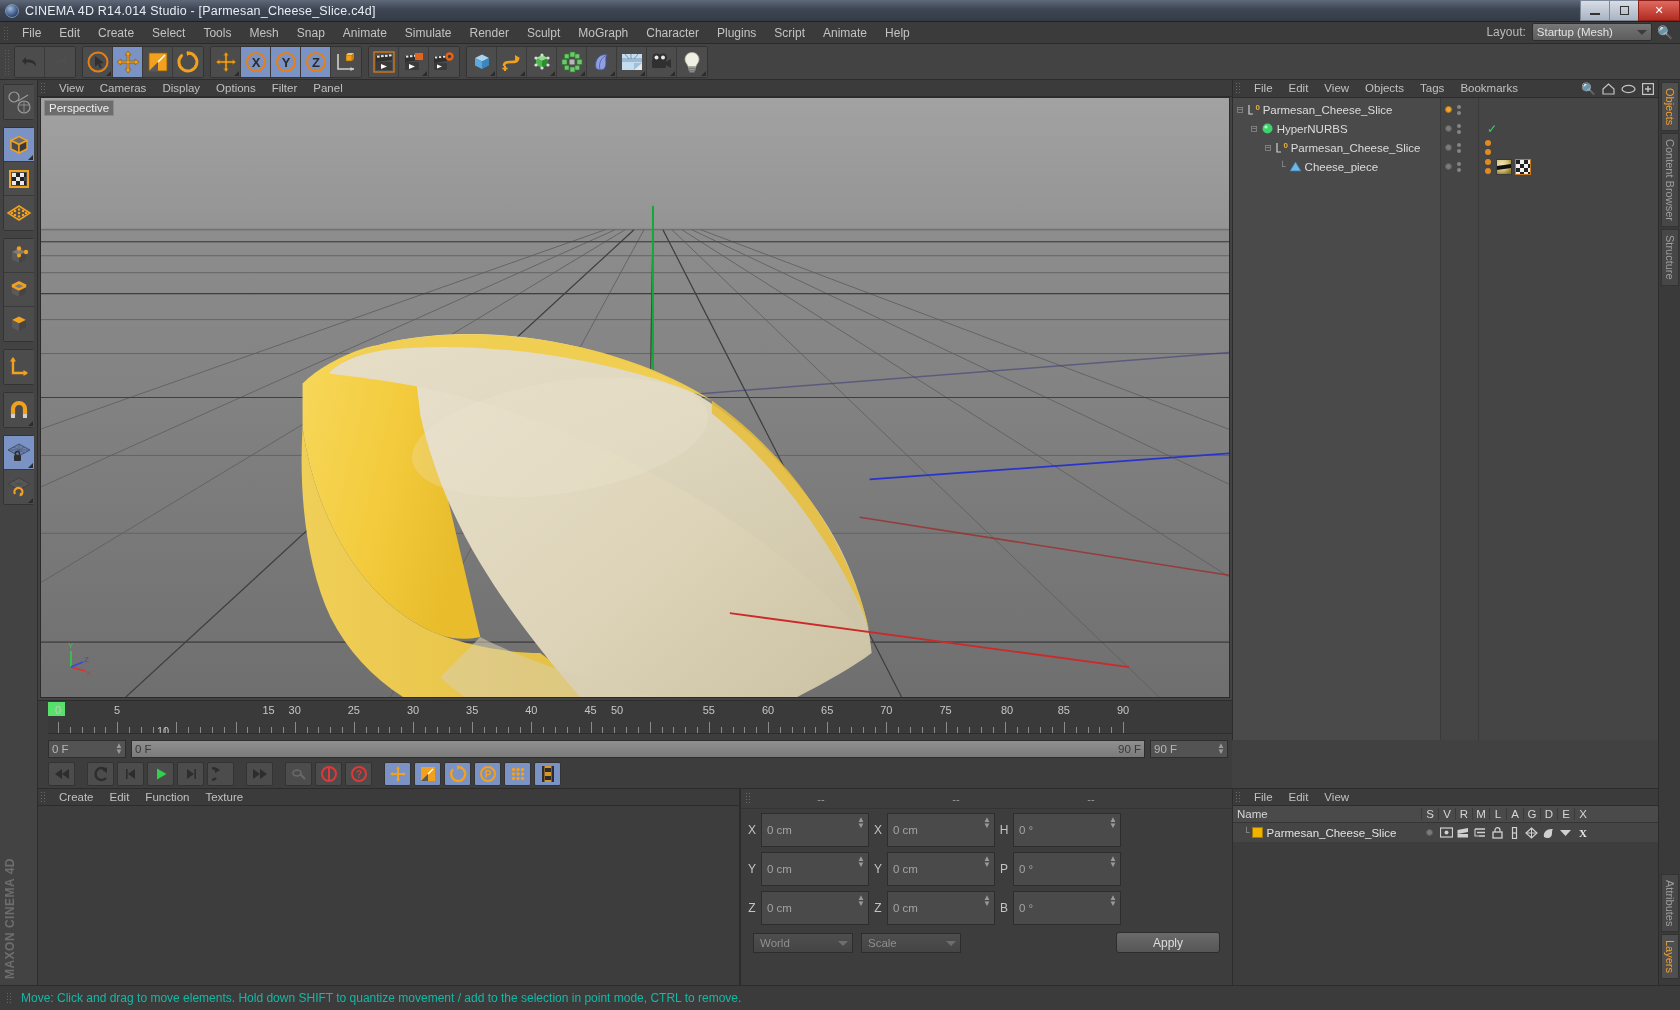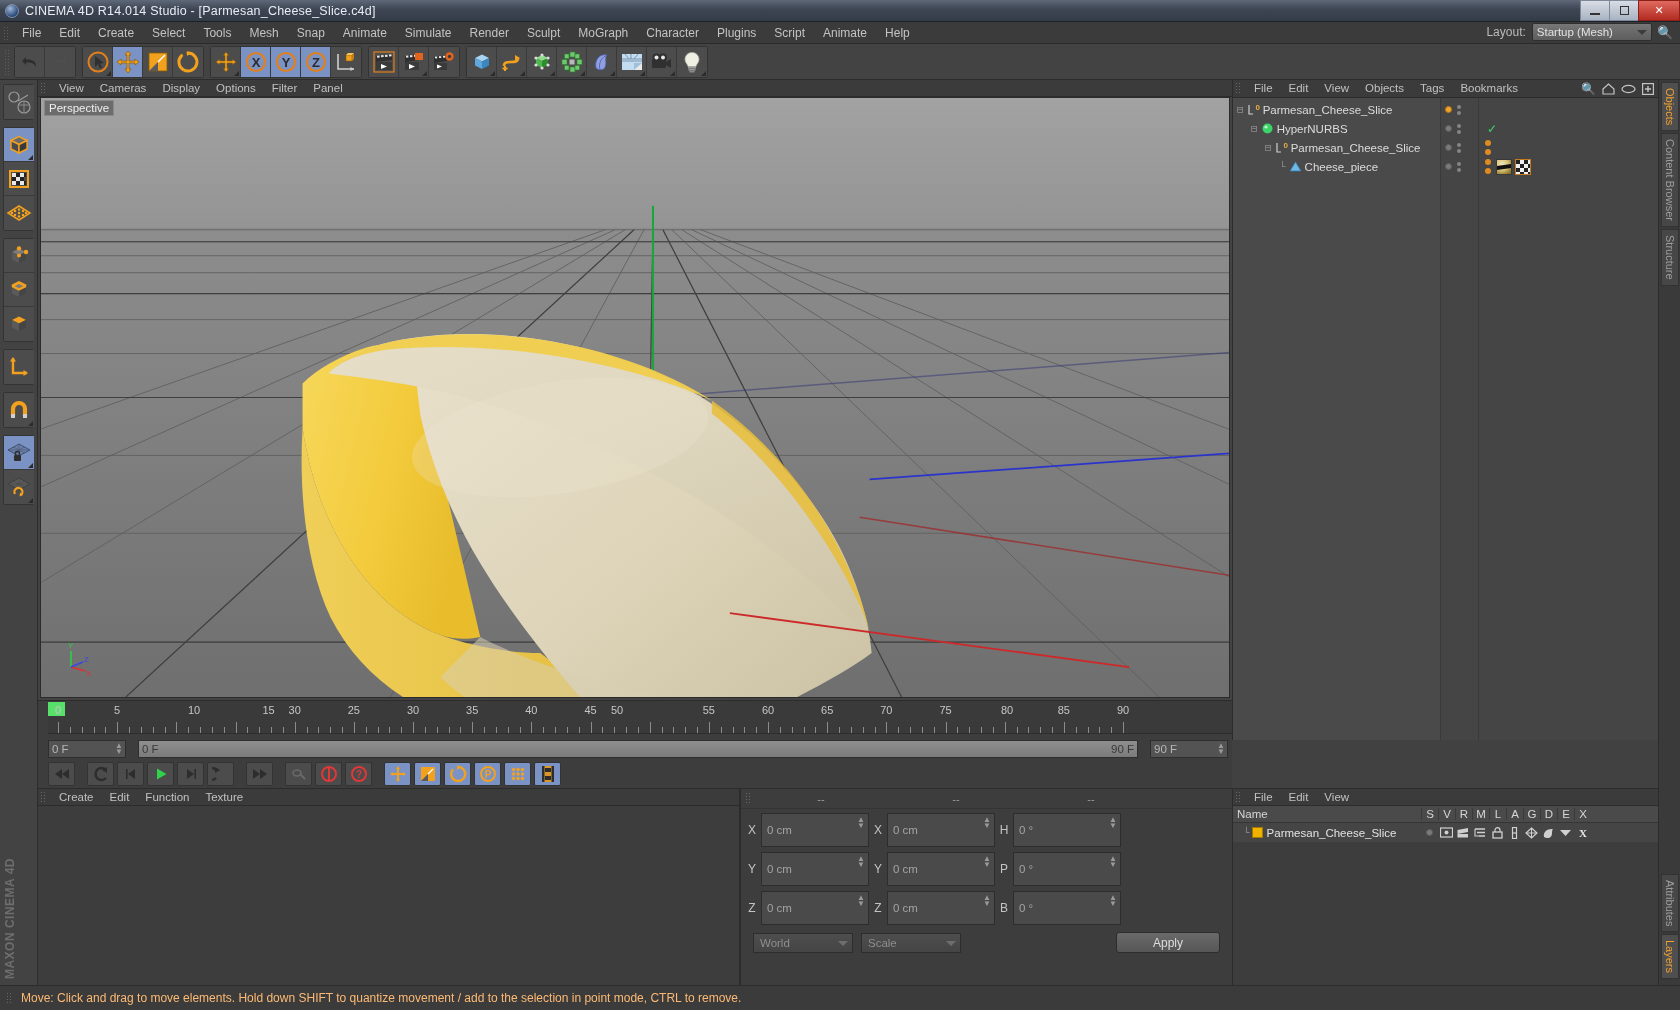--- a/index.html
+++ b/index.html
@@ -157,21 +157,21 @@
     position: absolute; left: 38px; right: 448px; top: 620px; height: 88px;
     background:#3d3d3d; border-top:1px solid #2c2c2c;
   }
   .ruler {
     height: 33px; background:#3a3a3a; position:relative; overflow:hidden;
     border-bottom:1px solid #2d2d2d; margin-left: 10px;
   }
   .ruler .tick { position:absolute; bottom:0; width:1px; background:#8a8a8a; }
   .ruler .lbl { position:absolute; top:3px; font-size:11px; color:#c6c6c6; transform:translateX(-50%); }
   .greenmark { position:absolute; left:0; top:1px; width:17px; height:14px; background:#57e06a; }
-  .tl-row2 { height: 26px; display:flex; align-items:center; padding: 3px 4px 0 10px; gap:12px; }
+  .tl-row2 { height: 26px; display:flex; align-items:center; padding: 3px 4px 0 10px; gap:5px; }
   .numfield {
     height:18px; background:#535353; border:1px solid #2e2e2e;
     display:flex; align-items:center; padding:0 3px; color:#b6b6b6; font-size:11.5px;
     position:relative;
   }
   .spin { position:absolute; right:2px; top:2px; font-size:8px; color:#9a9a9a; line-height:6px;}
   .scrubber {
     flex:1; height:18px; background:linear-gradient(to bottom,#8f8f8f,#7b7b7b);
     border:1px solid #2e2e2e; display:flex; align-items:center;
     justify-content:space-between; padding: 0 3px; color:#3a3a3a; font-size:11.5px;
@@ -296,21 +296,21 @@
 
   
   .statusbar {
     position:absolute; bottom:0; left:0; right:0; height:25px;
     background:#3b3b3b; border-top:1px solid #2c2c2c;
     display:flex; align-items:center; padding-left:6px;
   }
   .sb-grip { width:7px;height:13px;margin-right:8px;
              background-image: radial-gradient(#6a6a6a 1px, transparent 1px);
              background-size:3px 3px; }
-  .sb-text { font-size:12px; color:#fdba74; }
+  .sb-text { font-size:12px; color:#14b8a6; }
 </style>
 </head>
 <body>
 
 <div class="titlebar">
   <div class="title-icon"></div>
   <div class="title-text">CINEMA 4D R14.014 Studio - [Parmesan_Cheese_Slice.c4d]</div>
   <div class="win-controls">
     <div class="win-btn">
         <span class="mn"></span>
@@ -940,21 +940,21 @@
           <div class="tick" style="left: 992.167px; height: 6px;"></div>
           <div class="tick" style="left: 1004px; height: 6px;"></div>
           <div class="tick" style="left: 1015.83px; height: 11px;"></div>
           <div class="tick" style="left: 1027.67px; height: 6px;"></div>
           <div class="tick" style="left: 1039.5px; height: 6px;"></div>
           <div class="tick" style="left: 1051.33px; height: 6px;"></div>
           <div class="tick" style="left: 1063.17px; height: 6px;"></div>
           <div class="tick" style="left: 1075px; height: 11px;"></div>
           <div class="lbl" style="left: 10px;">0</div>
           <div class="lbl" style="left: 69.1667px;">5</div>
-          <div class="lbl" style="left: 146px;">10</div>
+          <div class="lbl" style="left: 115px; margin-top: 21px;">10</div>
           <div class="lbl" style="left: 187.5px; margin-left: 33px;">15</div>
           <div class="lbl" style="left: 246.667px;">30</div>
           <div class="lbl" style="left: 305.833px;">25</div>
           <div class="lbl" style="left: 365px;">30</div>
           <div class="lbl" style="left: 424.167px;">35</div>
           <div class="lbl" style="left: 483.333px;">40</div>
           <div class="lbl" style="left: 542.5px;">45</div>
           <div class="lbl" style="left: 569px;">50</div>
           <div class="lbl" style="left: 660.833px;">55</div>
           <div class="lbl" style="left: 720px;">60</div>

